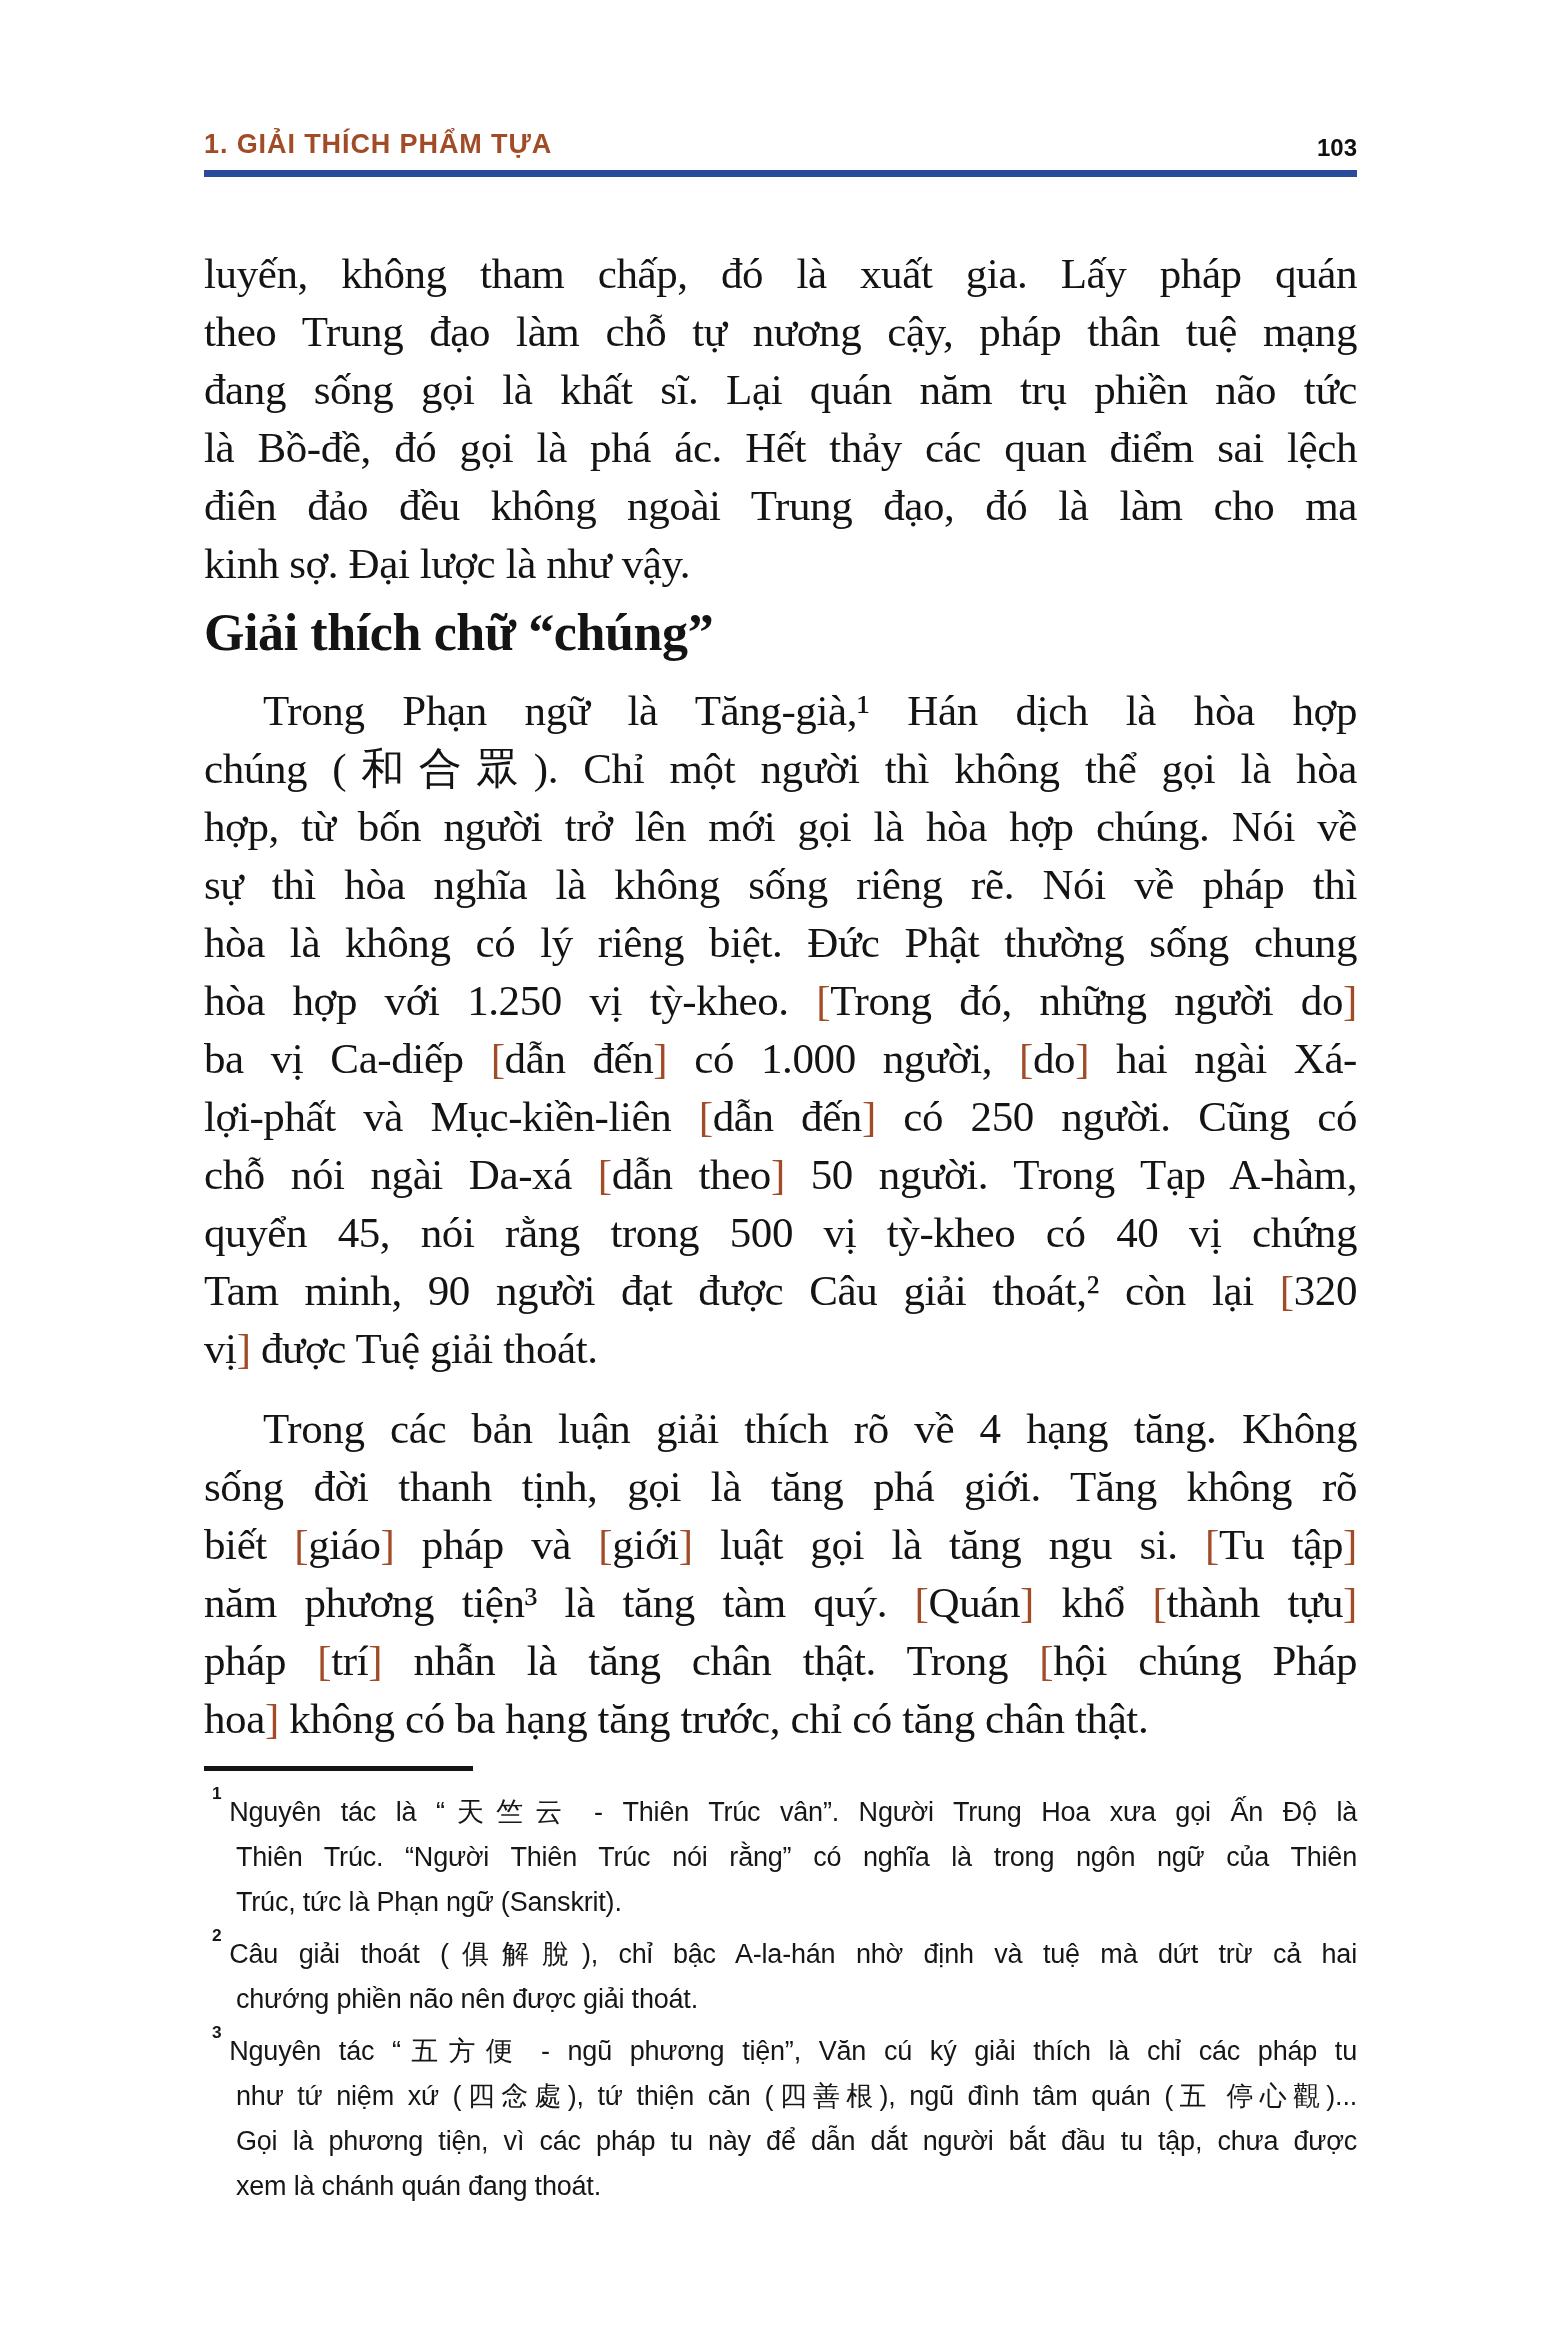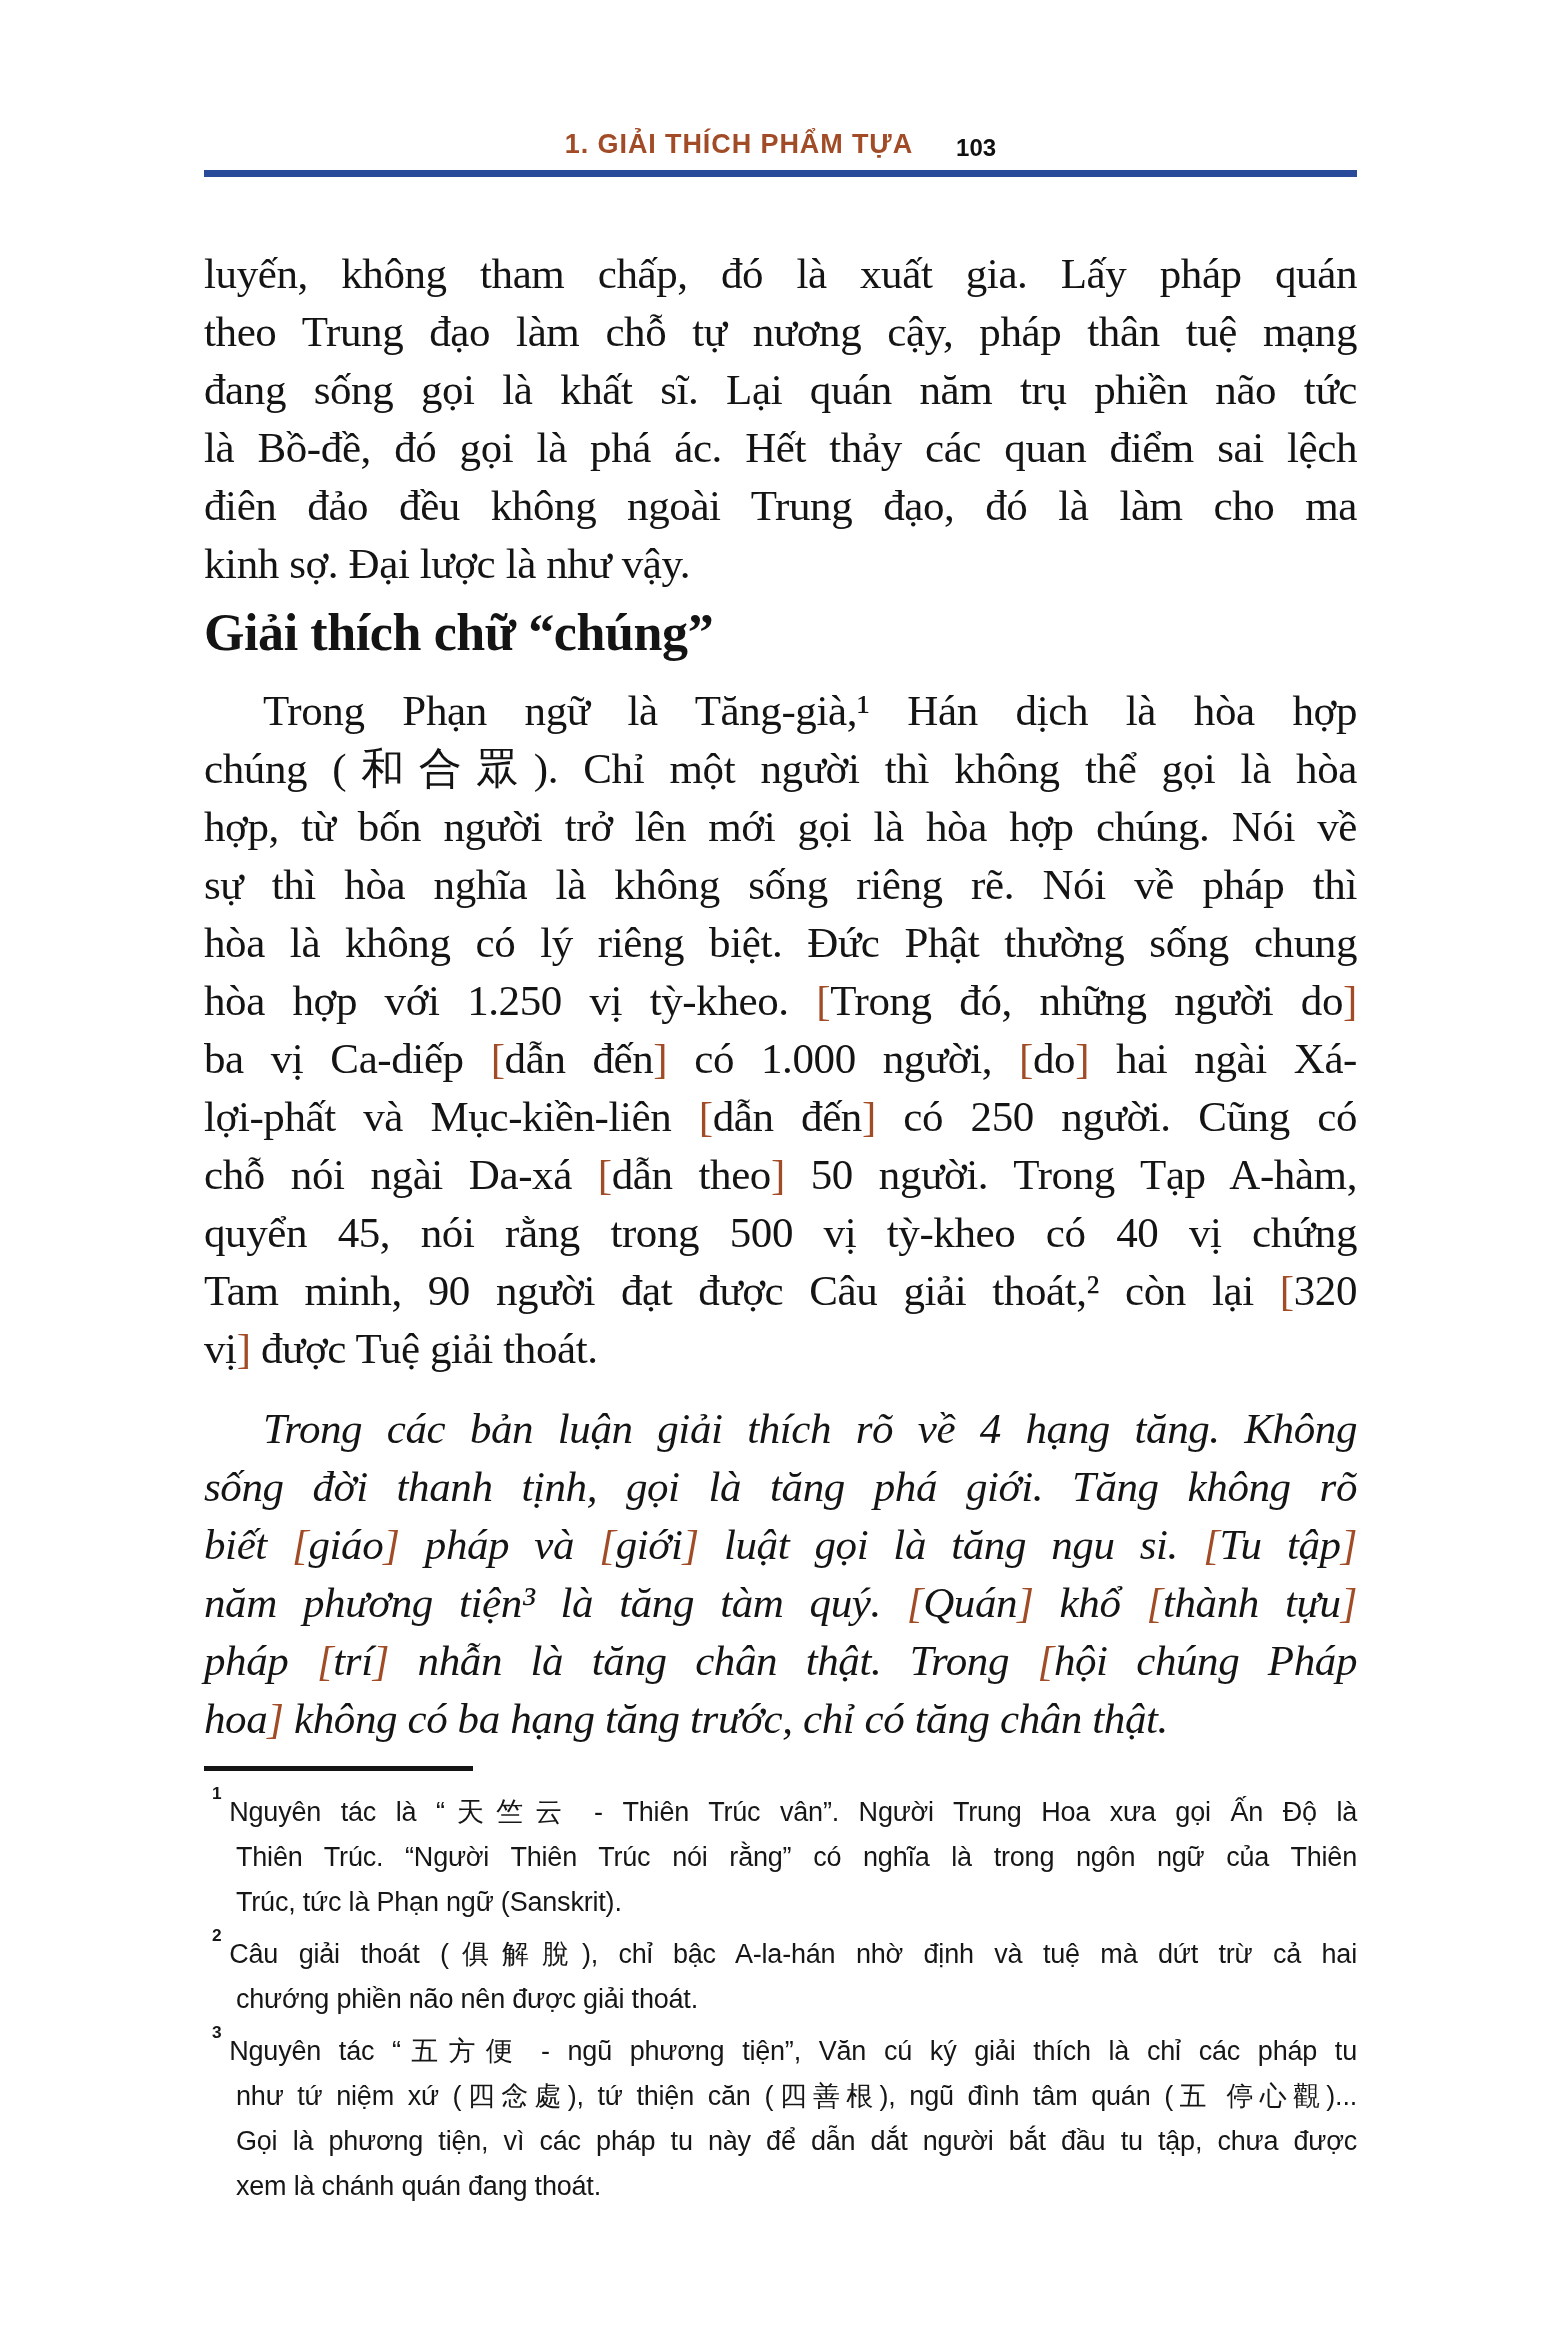--- a/index.html
+++ b/index.html
@@ -9,21 +9,21 @@
     position:relative;
     width:1561px; height:2342px;
     background:#ffffff;
     overflow:hidden;
     font-family:"Liberation Serif","DejaVu Serif",serif;
     color:var(--text,#141414);
   }
   .inner { padding:130px 204px 0 204px; }
 
   
-  .hdr-row { display:flex; justify-content:center; align-items:flex-end;gap:43px; }
+  .hdr-row { display:flex; justify-content:space-between; align-items:flex-end;gap:43px; }
   .hdr-label {
     font-family:"Liberation Sans","DejaVu Sans",sans-serif;
     font-weight:bold; font-size:27px; line-height:1.1;
     letter-spacing:0.9px; color:var(--accent,#a24c27);
   }
   .hdr-num {
     font-family:"Liberation Sans","DejaVu Sans",sans-serif;
     font-weight:bold; font-size:24px; line-height:0.95; color:#101010;
   }
   .hdr-rule { height:7px; background:var(--rule,#2a4b9a); margin-top:10.4px; }
@@ -87,21 +87,21 @@
         <div class="bline jl">hòa là không có lý riêng biệt. Đức Phật thường sống chung</div>
         <div class="bline jl">hòa hợp với 1.250 vị tỳ-kheo. <span class="bk">[</span>Trong đó, những người do<span class="bk">]</span></div>
         <div class="bline jl">ba vị Ca-diếp <span class="bk">[</span>dẫn đến<span class="bk">]</span> có 1.000 người, <span class="bk">[</span>do<span class="bk">]</span> hai ngài Xá-</div>
         <div class="bline jl">lợi-phất và Mục-kiền-liên <span class="bk">[</span>dẫn đến<span class="bk">]</span> có 250 người. Cũng có</div>
         <div class="bline jl">chỗ nói ngài Da-xá <span class="bk">[</span>dẫn theo<span class="bk">]</span> 50 người. Trong Tạp A-hàm,</div>
         <div class="bline jl">quyển 45, nói rằng trong 500 vị tỳ-kheo có 40 vị chứng</div>
         <div class="bline jl">Tam minh, 90 người đạt được Câu giải thoát,² còn lại <span class="bk">[</span>320</div>
         <div class="bline">vị<span class="bk">]</span> được Tuệ giải thoát.</div>
       </div>
 
-      <div style="margin-top:22.6px;font-style:italic;">
+      <div style="margin-top:22.6px;">
         <div class="bline jl ind">Trong các bản luận giải thích rõ về 4 hạng tăng. Không</div>
         <div class="bline jl">sống đời thanh tịnh, gọi là tăng phá giới. Tăng không rõ</div>
         <div class="bline jl">biết <span class="bk">[</span>giáo<span class="bk">]</span> pháp và <span class="bk">[</span>giới<span class="bk">]</span> luật gọi là tăng ngu si. <span class="bk">[</span>Tu tập<span class="bk">]</span></div>
         <div class="bline jl">năm phương tiện³ là tăng tàm quý. <span class="bk">[</span>Quán<span class="bk">]</span> khổ <span class="bk">[</span>thành tựu<span class="bk">]</span></div>
         <div class="bline jl">pháp <span class="bk">[</span>trí<span class="bk">]</span> nhẫn là tăng chân thật. Trong <span class="bk">[</span>hội chúng Pháp</div>
         <div class="bline">hoa<span class="bk">]</span> không có ba hạng tăng trước, chỉ có tăng chân thật.</div>
       </div>
 
     </div>
 

